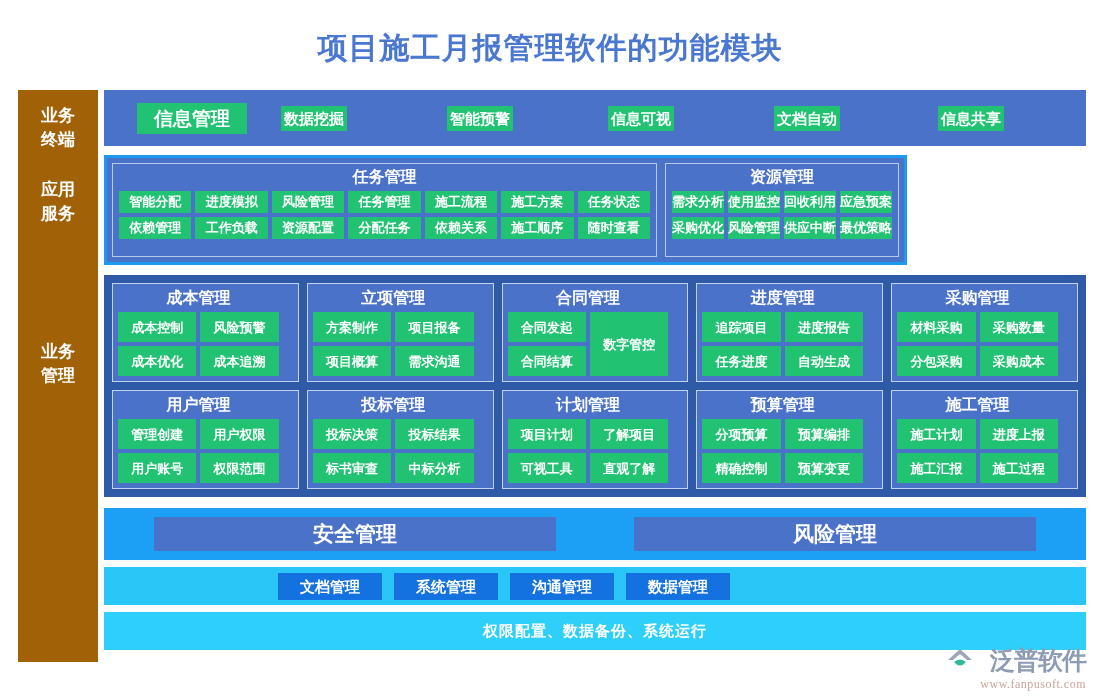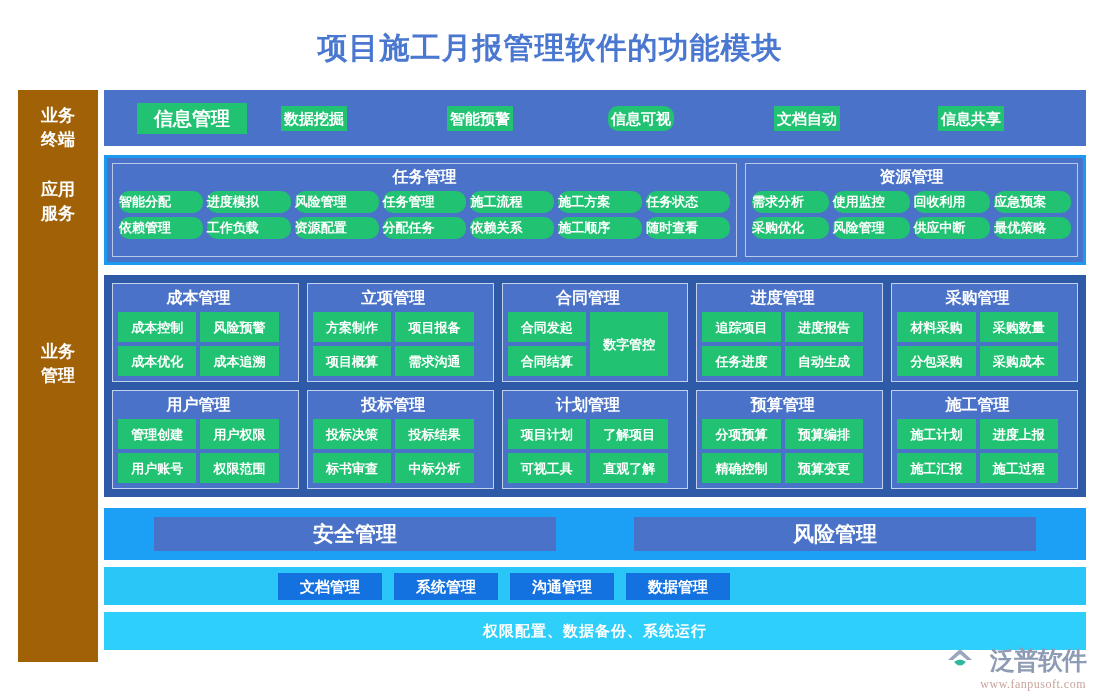--- a/index.html
+++ b/index.html
@@ -60,21 +60,21 @@
     padding: 5px 3px;
     white-space: nowrap;
     line-height: 1;
   }
   .term-chip.first { font-size: 19px; padding: 6px 17px; }
 
   
   .appserv {
     position: absolute;
     left: 104px; top: 155px;
-    width: 982px; height: 110px;
+    width: 803px; height: 110px;
     background: #4a72c8;
     border: 3px solid #1c9af0;
     display: flex;
     gap: 8px;
     padding: 5px;
   }
   .svc-box {
     border: 1px solid #b9c9ea;
     padding: 4px 6px 6px 6px;
     display: flex;
@@ -94,25 +94,24 @@
     display: grid;
     gap: 4px;
   }
   .svc-grid.task { grid-template-columns: repeat(7, 1fr); }
   .svc-grid.res  { grid-template-columns: repeat(4, 1fr); }
   .svc-chip {
     background: #22c273;
     color: #ffffff;
     font-size: 13px;
     font-weight: bold;
-    text-align: left;
+    text-align: center;
     padding: 3px 0;
     white-space: nowrap;
     line-height: 16px;
-    border-radius: 10px;
   }
 
   
   .bizmgmt {
     position: absolute;
     left: 104px; top: 275px;
     width: 982px; height: 222px;
     background: #2e5aa8;
     padding: 8px;
     display: flex;
@@ -275,21 +274,21 @@
     <div class="rail-label l3">
       <div>业务</div>
       <div>管理</div>
     </div>
   </div>
 
   <div class="terminal" id="terminal-row">
       <div class="term-chip first" style="left: 33px;">信息管理</div>
       <div class="term-chip" style="left: 177px;">数据挖掘</div>
       <div class="term-chip" style="left: 343px;">智能预警</div>
-      <div class="term-chip" style="left: 504px; border-radius: 10px;">信息可视</div>
+      <div class="term-chip" style="left: 504px;">信息可视</div>
       <div class="term-chip" style="left: 670px;">文档自动</div>
       <div class="term-chip" style="left: 834px;">信息共享</div>
     </div>
 
   <div class="appserv" id="appserv-row">
       <div class="svc-box task">
         <div class="svc-title">任务管理</div>
         <div class="svc-grid task">
           <div class="svc-chip">智能分配</div>
           <div class="svc-chip">进度模拟</div>

